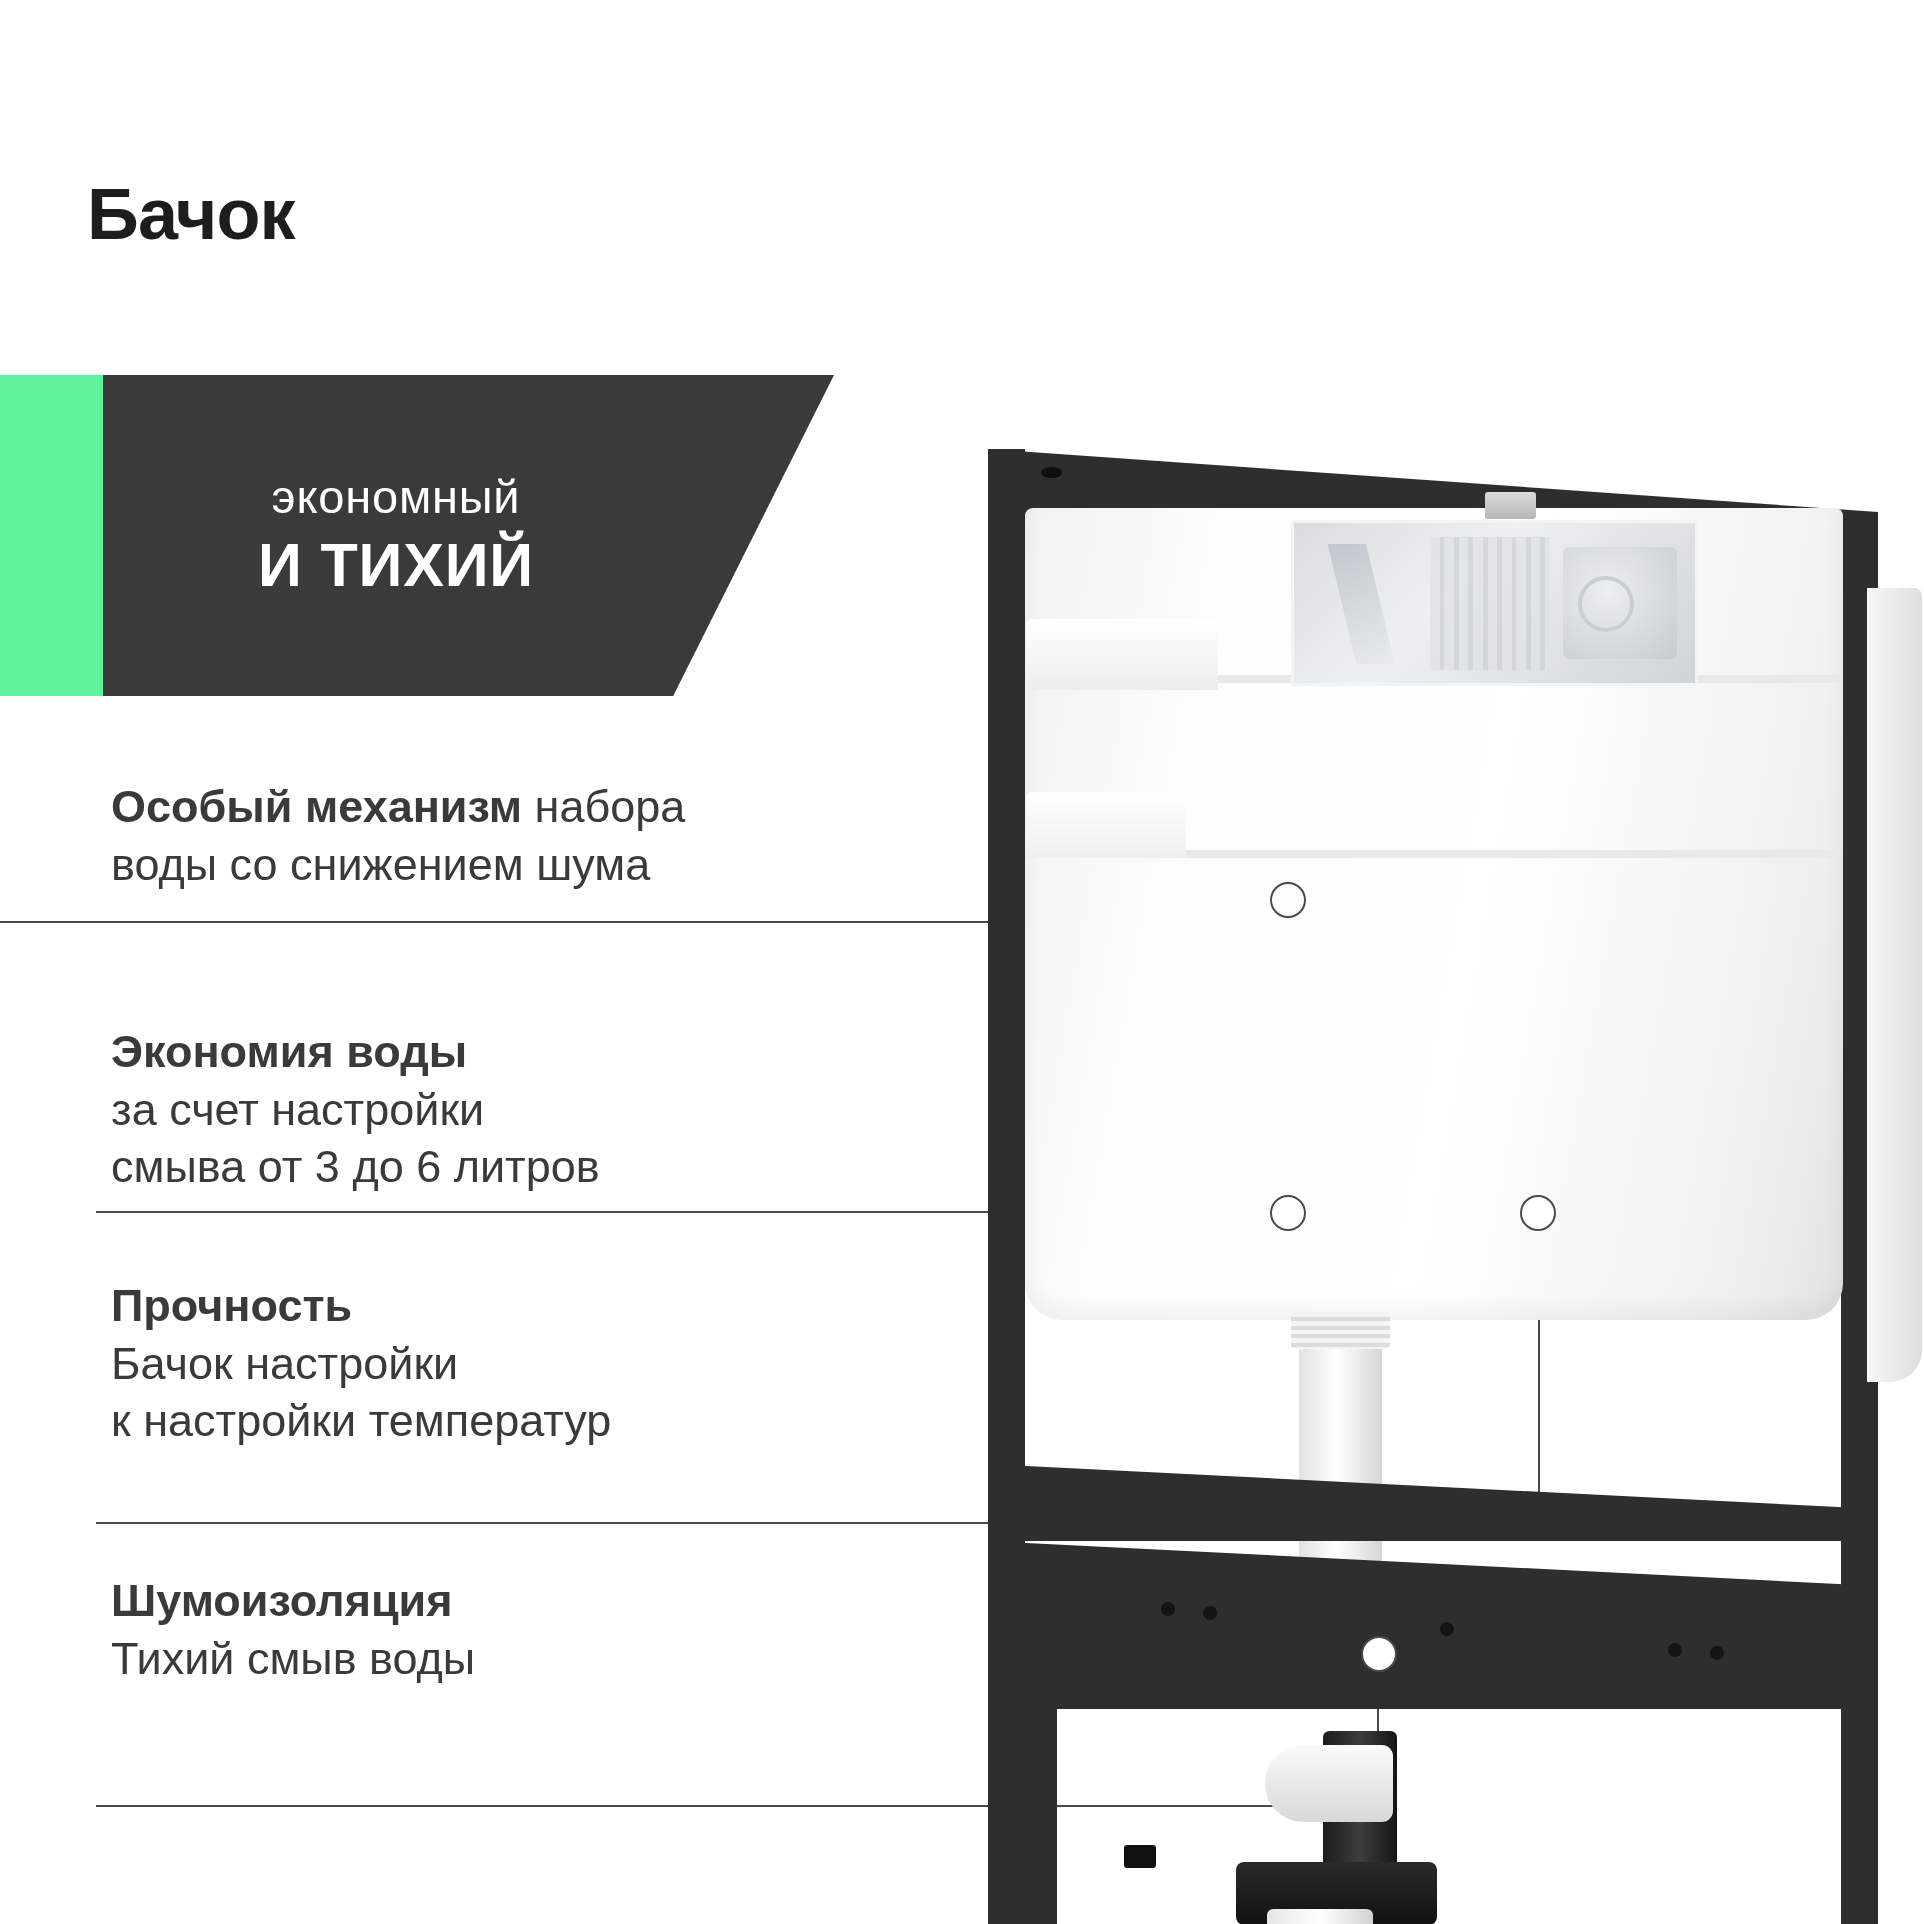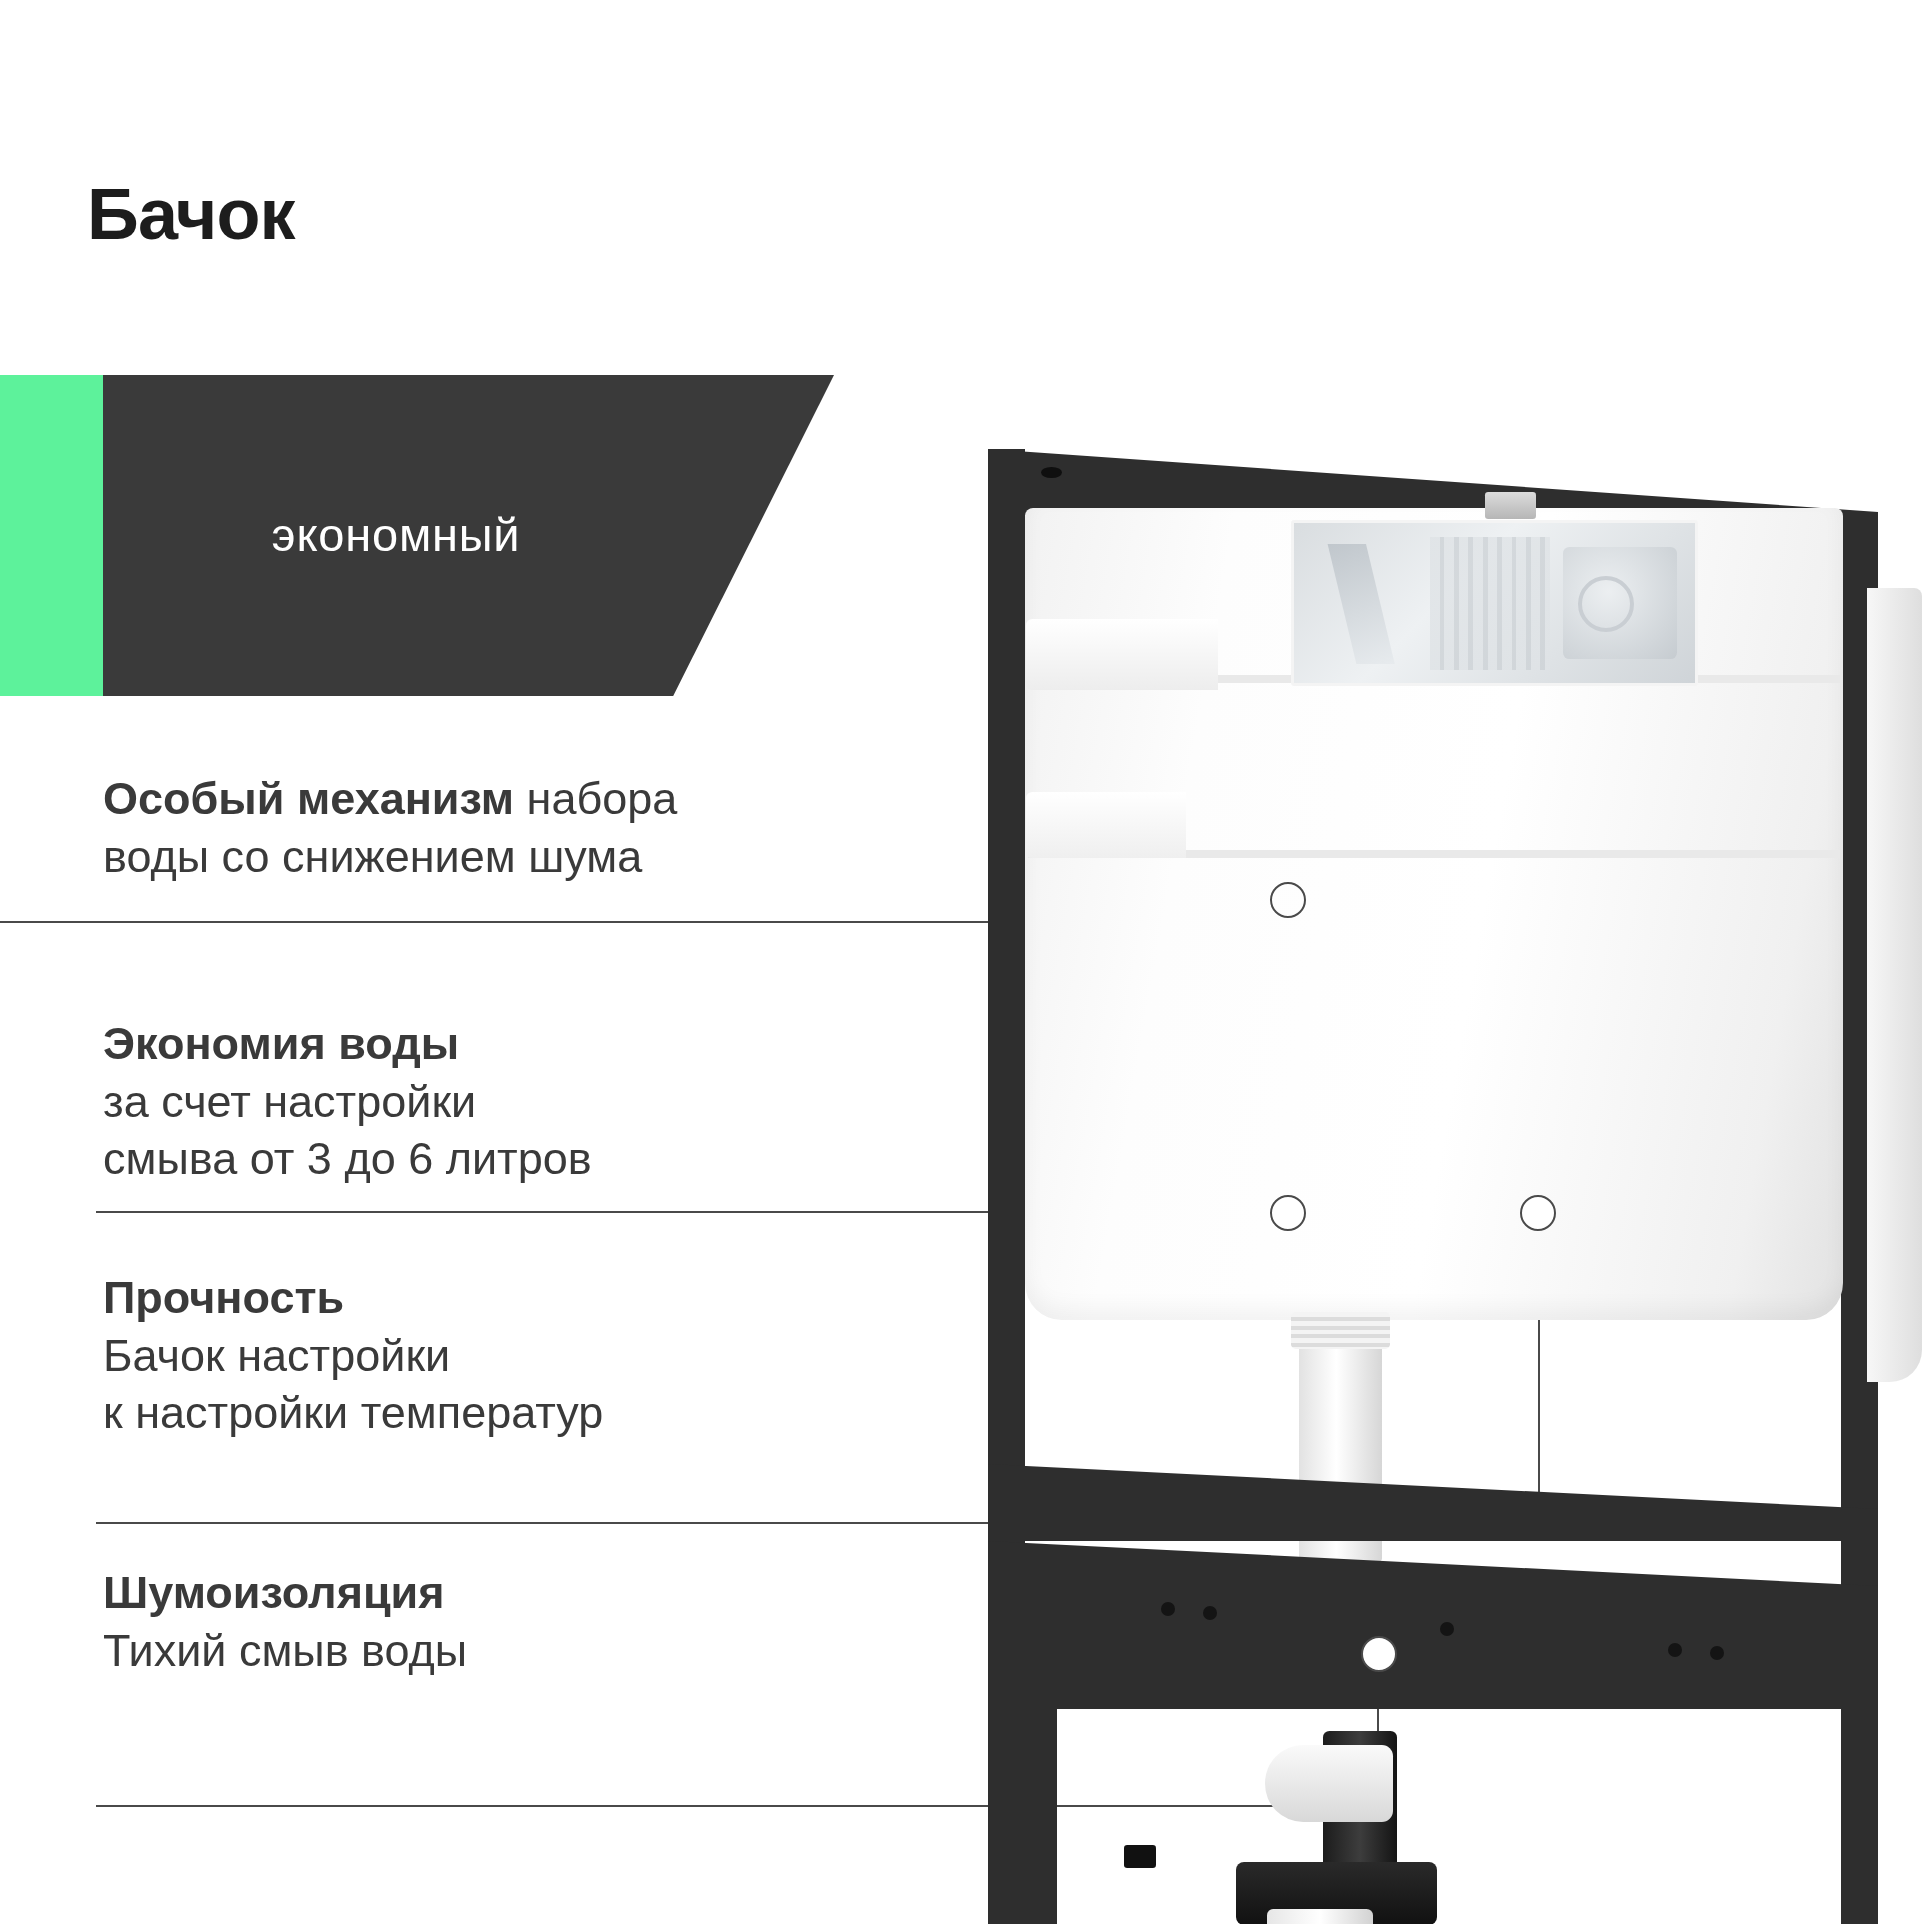--- a/index.html
+++ b/index.html
@@ -83,21 +83,21 @@
   
   .feature {
     position: absolute;
     left: 103px;
     width: 802px;
   }
   .feature .ft-strong {
     font-weight: bold;
   }
   .feature p {
-    margin: 0;
+    margin: 8px;
     font-size: 45px;
     line-height: 1.28;
     color: #3a3a3a;
   }
   .feature .ft-row {
     display: block;
   }
 
   #feature-1 { top: 770px; }
   #feature-2 { top: 1015px; }
@@ -366,20 +366,21 @@
 </head>
 <body>
 
 <div class="page-title">Бачок</div>
 
 <div class="badge-wrap">
   <div class="badge-green"></div>
   <div class="badge-dark"></div>
   <div class="badge-text">
     <span class="badge-line1">экономный</span>
+    <span class="badge-line2">и тихий</span>
   </div>
 </div>
 
 <div class="feature" id="feature-1">
   <p>
     <span class="ft-row">
       <span class="ft-strong">Особый механизм</span><span> набора</span>
     </span>
     <span class="ft-row">воды со снижением шума</span>
   </p>

